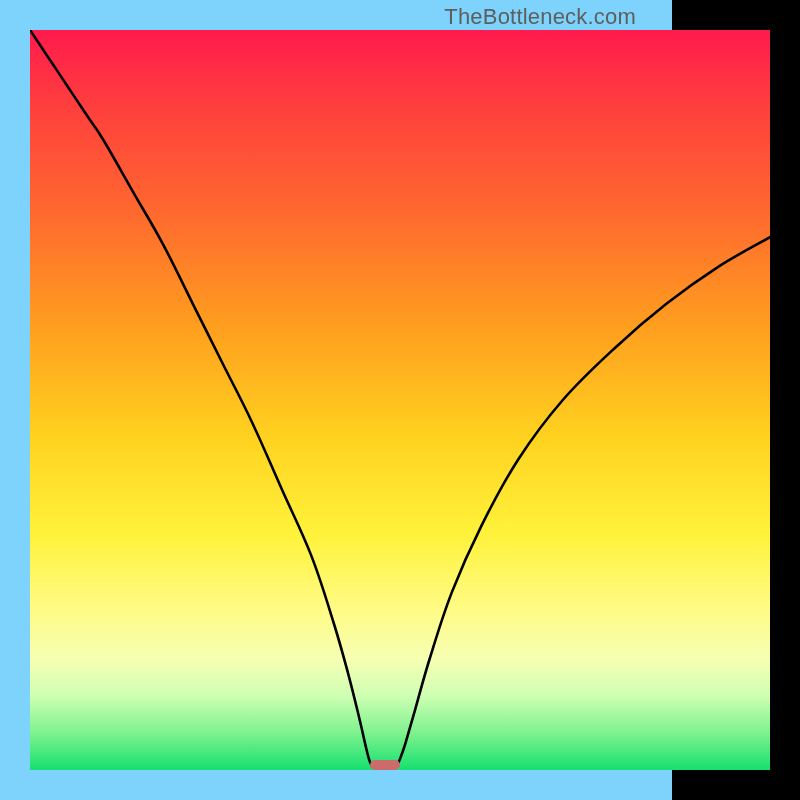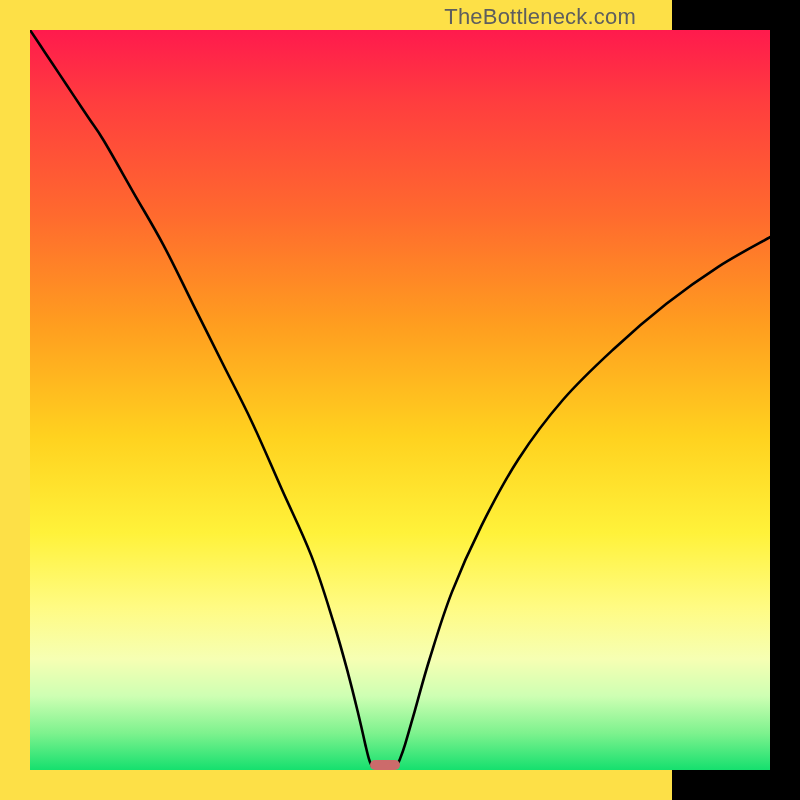--- a/index.html
+++ b/index.html
@@ -8,21 +8,21 @@
     width: 800px;
     height: 800px;
     overflow: hidden;
     background: #000;
     font-family: Arial, Helvetica, sans-serif;
   }
   .outer {
     position: relative;
     width: 672px;
     height: 800px;
-    background: #fde047;
+    background: #7dd3fc;
     text-decoration: underline;
   }
   .plot-area {
     position: absolute;
     left: 30px;
     top: 30px;
     width: 740px;
     height: 740px;
     
     background: linear-gradient(

